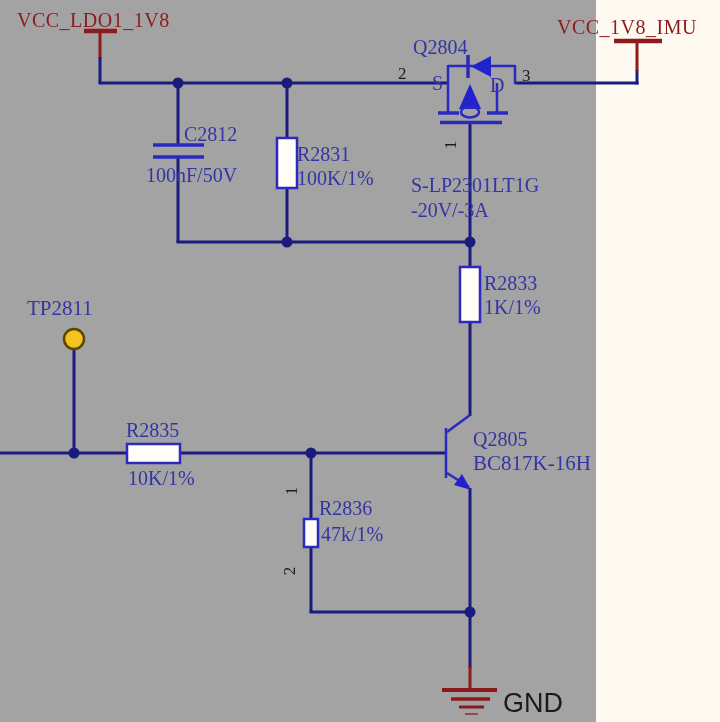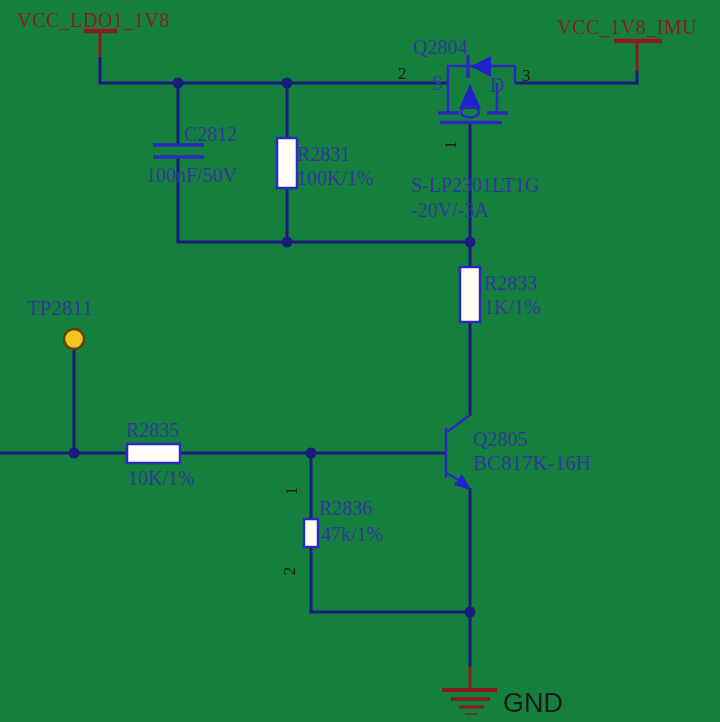--- a/index.html
+++ b/index.html
@@ -1,17 +1,17 @@
 <!DOCTYPE html>
 <html><head>
 <meta charset="utf-8">
 <style>
   html,body{margin:0;padding:0;}
   body{width:720px;height:722px;overflow:hidden;background:#fefaf1;}
-  .canvas{position:relative;width:720px;height:722px;background:#15803d;}
+  .canvas{position:relative;width:596px;height:722px;background:#a3a3a3;}
   svg{display:block;}
   text{font-family:"Liberation Serif","DejaVu Serif",serif;}
   .lbl-blue{fill:#3434a6;font-size:20px;}
   .lbl-blue-lg{fill:#3434a6;font-size:21px;}
   .lbl-red{fill:#8e1b1b;font-size:20px;letter-spacing:.5px;}
   .pin-num{fill:#1c1c1c;font-size:17px;}
   .gnd-txt{fill:#1a1a1a;font-size:27px;font-family:"Liberation Sans","DejaVu Sans",sans-serif;}
   .wire{stroke:#1b1b7e;stroke-width:3;fill:none;stroke-linecap:butt;}
   .sym{stroke:#2a2ac0;stroke-width:2.5;fill:none;}
   .sym-thick{stroke:#2a2ac0;stroke-width:3.5;fill:none;}

